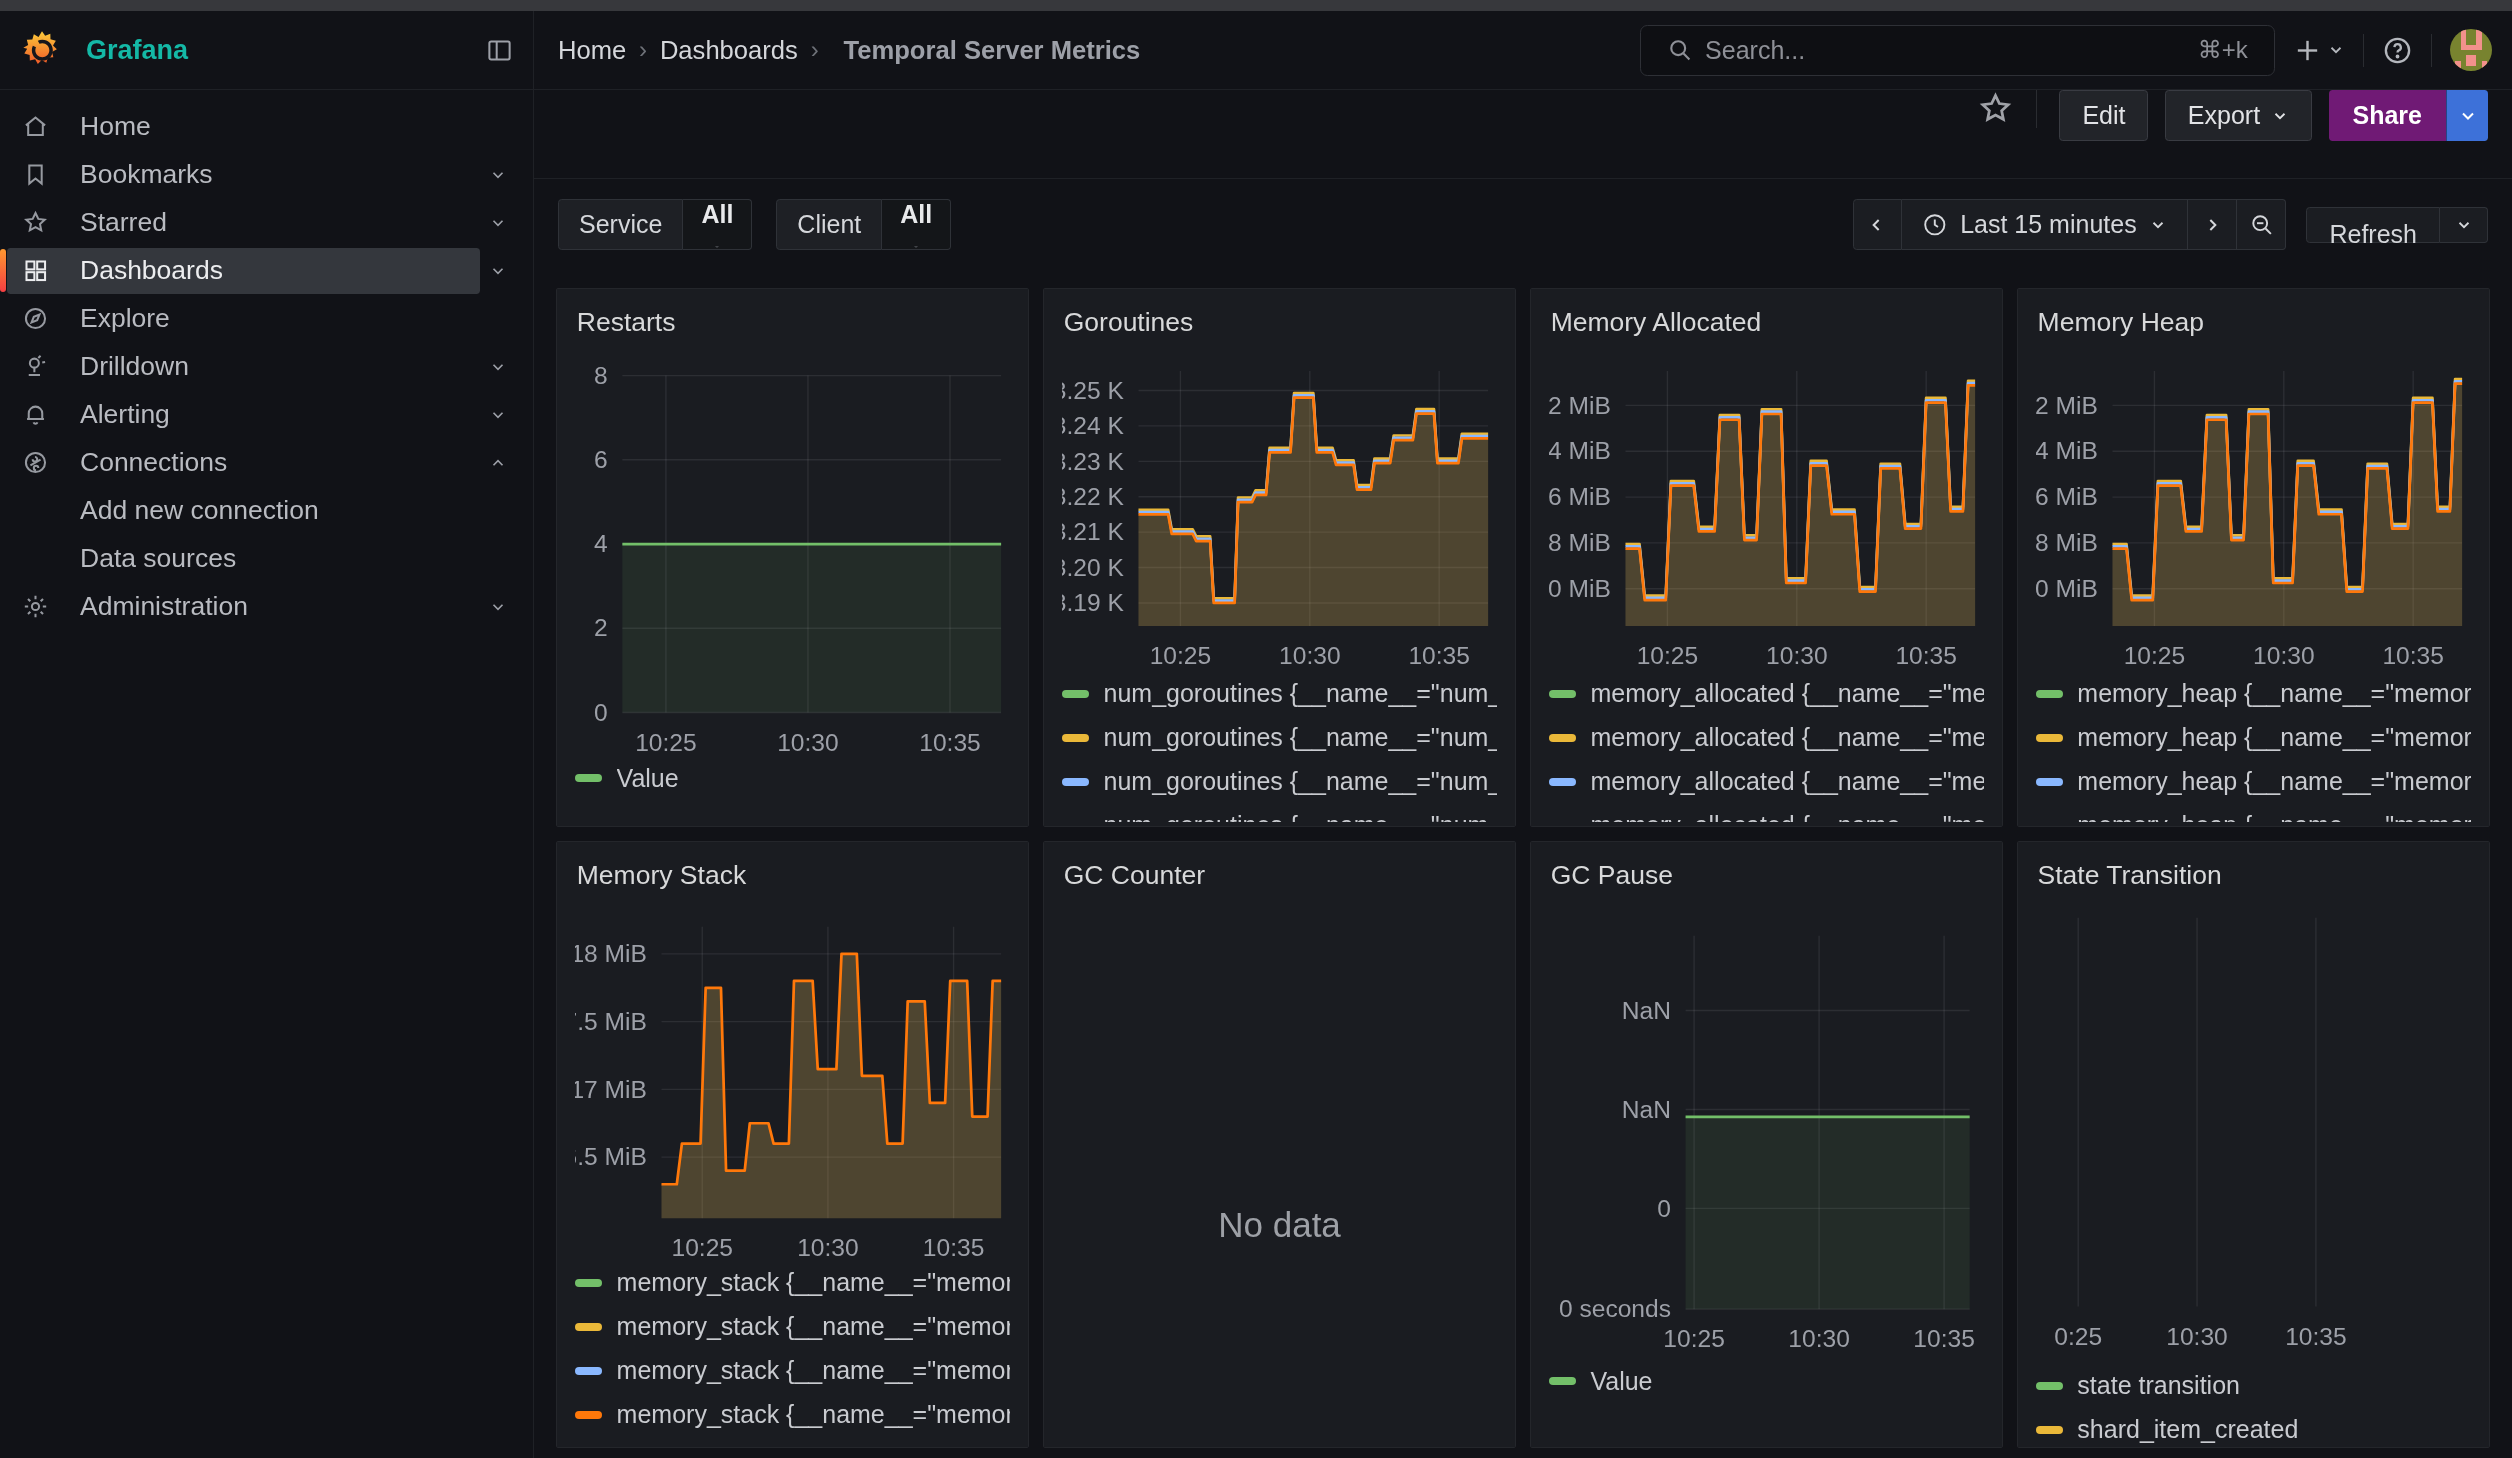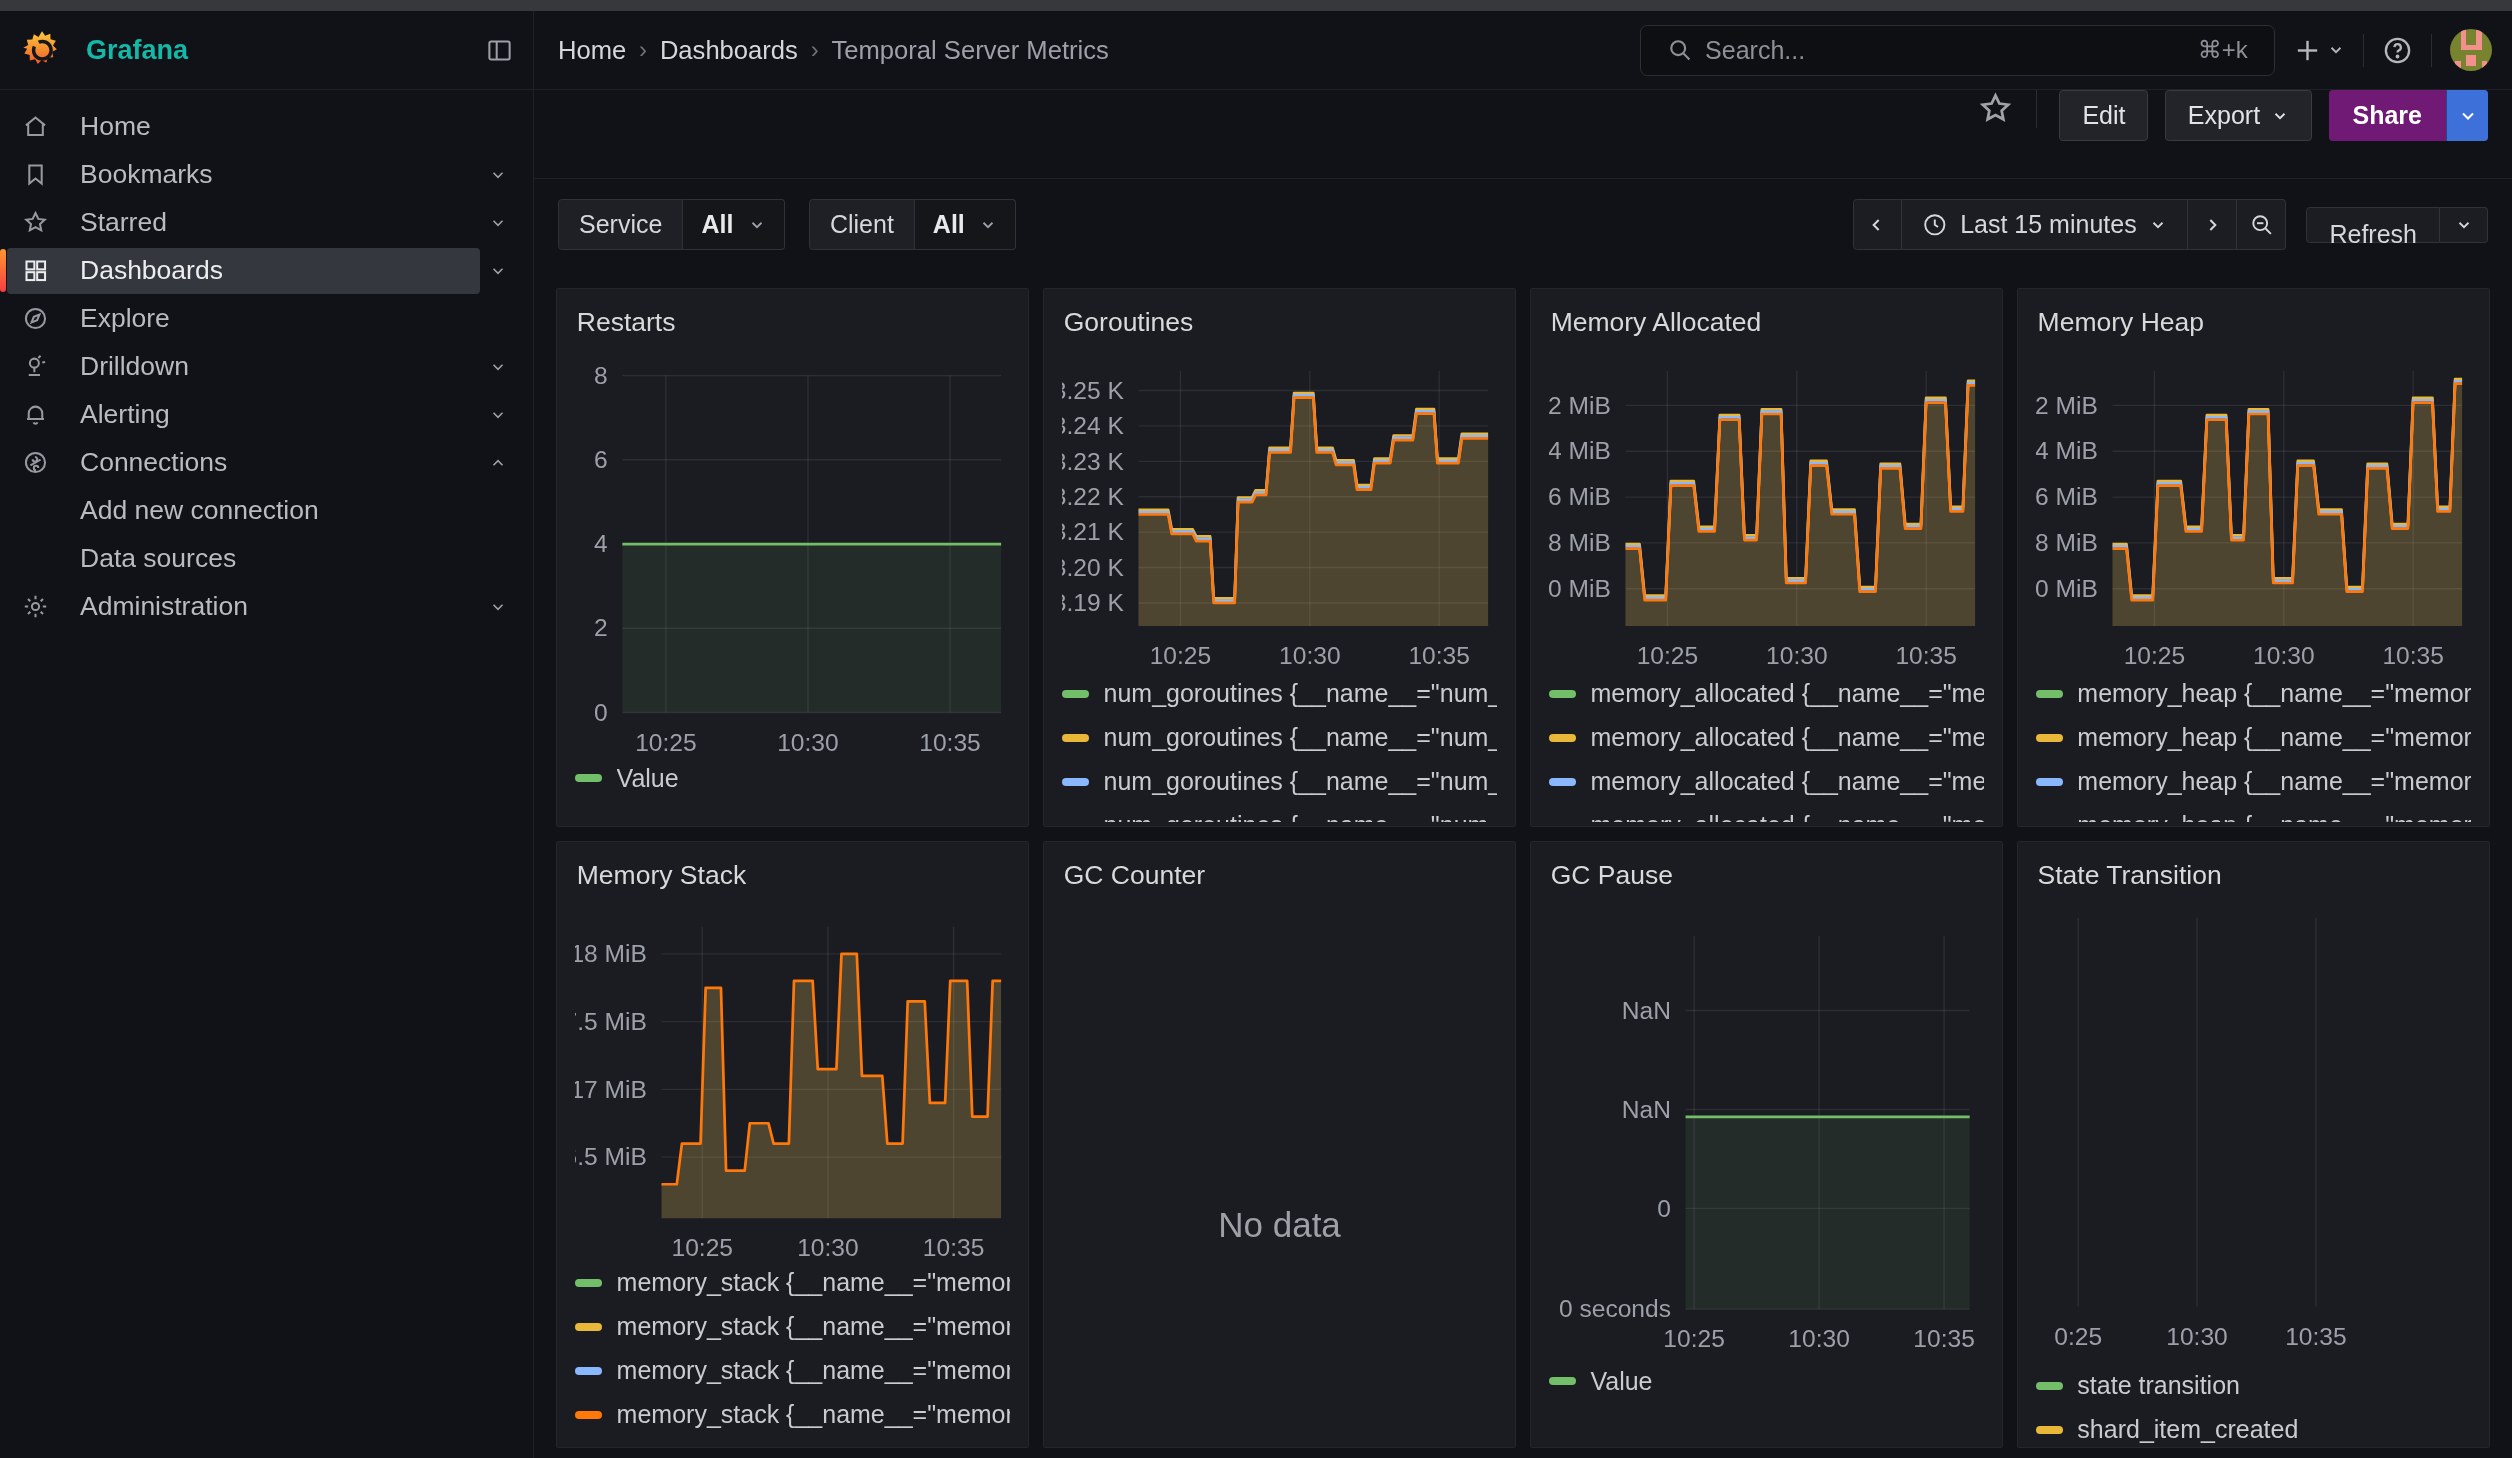--- a/index.html
+++ b/index.html
@@ -9,21 +9,21 @@
 
   
   .top-strip { height:11px; background:#37383C; }
   .header { height:79px; display:flex; align-items:stretch; border-bottom:0.9px solid #1F2126; background:#111217; }
   .brand-zone { width:534px; display:flex; align-items:center; padding:0 20px 0 22px; border-right:0.9px solid #1F2126; }
   .brand-logo { width:40px; height:40px; }
   .brand-name { font-size:27px; font-weight:700; color:#14b8a6; margin-left:24px; }
   .dock-toggle { margin-left:auto; color:#9DA0A8; width:27px; height:27px; cursor:pointer; }
   .crumb-zone { flex:1; display:flex; align-items:center; padding-left:24px; gap:12.8px; font-size:25.6px; }
   .crumb { color:#D5D7DB; font-weight:500; cursor:pointer; }
-  .crumb.current { color:#9DA0A8; font-weight:400; }
+  .crumb.current { color:#9DA0A8; font-weight:700;margin-left:12px; }
   .crumb-sep { color:#6E7178; font-size:24px; }
   .header-right { display:flex; align-items:center; gap:18px; padding-right:20px; }
   .searchbox { width:635px; height:51px; background:#0E0F13; border:0.9px solid #2E3036; border-radius:7.3px;
     display:flex; align-items:center; padding:0 26px; gap:12.8px; }
   .searchbox input { flex:1; background:transparent; border:none; outline:none; color:#D5D7DB; font-size:25px; font-family:inherit; }
   .searchbox input::placeholder { color:#8E9097; }
   .kbd-hint { color:#8E9097; font-size:24px; }
   .icon-btn { color:#B4B7BD; display:flex; align-items:center; gap:5.5px; cursor:pointer; }
   .vdiv { width:0.9px; height:33px; background:#2A2C31; }
   .avatar { width:42px; height:42px; border-radius:50%; overflow:hidden; cursor:pointer; }
@@ -58,21 +58,21 @@
     color:#FFFFFF; background:#701a75; border-radius:3.7px 0 0 3.7px; cursor:pointer; }
   .btn-primary-caret { width:42px; height:51px; display:flex; align-items:center; justify-content:center;
     background:#3D71D9; border-left:0.9px solid rgba(0,0,0,0.38); border-radius:0 3.7px 3.7px 0; color:#fff; cursor:pointer; }
 
   .filterbar { height:91px; display:flex; align-items:center; padding:0 24px; }
   .filter-group { display:flex; height:51px; margin-right:24px; }
   .filter-label { display:flex; align-items:center; padding:0 20px; background:#1E2025; border:0.9px solid #2F3238;
     border-radius:3.7px 0 0 3.7px; font-size:25px; color:#D5D7DB; }
   .filter-value { display:flex; align-items:center; gap:14.6px; padding:0 18px; background:#141619;
     border:0.9px solid #2F3238; border-left:none; border-radius:0 3.7px 3.7px 0; font-size:25px; font-weight:600;
-    color:#E8E9EB; cursor:pointer; }
+    color:#E8E9EB; cursor:pointer;flex-direction:column; }
   .time-controls { margin-left:auto; display:flex; align-items:center; }
   .tseg { height:51px; display:flex; align-items:center; justify-content:center; background:#1B1D22;
     border:0.9px solid #2F3238; color:#D5D7DB; cursor:pointer; }
   .tseg.first { border-radius:3.7px 0 0 3.7px; }
   .tseg.last { border-radius:0 3.7px 3.7px 0; }
   .tseg + .tseg { border-left:none; }
   .tseg.narrow { width:49px; }
   .tseg.range { padding:0 20px; gap:12.8px; font-size:25px; font-weight:500;text-align:center; }
   .refresh-group { display:flex; margin-left:20px; }
   .rseg { height:36px; display:flex; align-items:center; gap:12.8px; background:#1B1D22; border:0.9px solid #2F3238;

